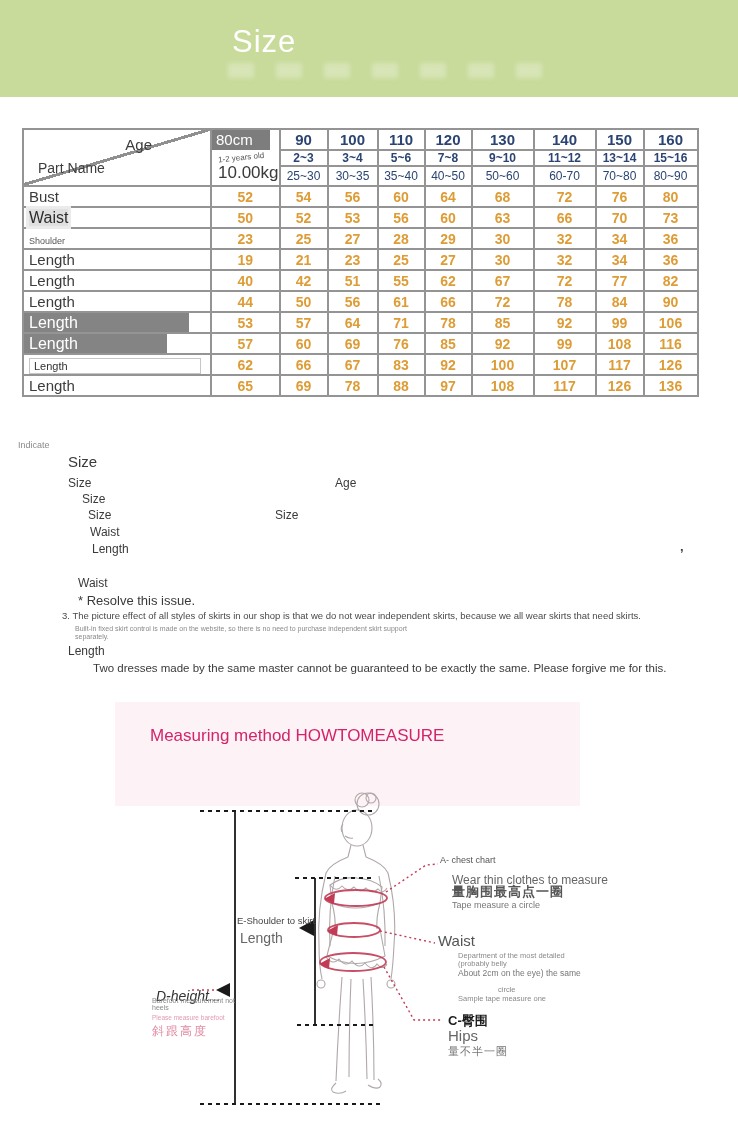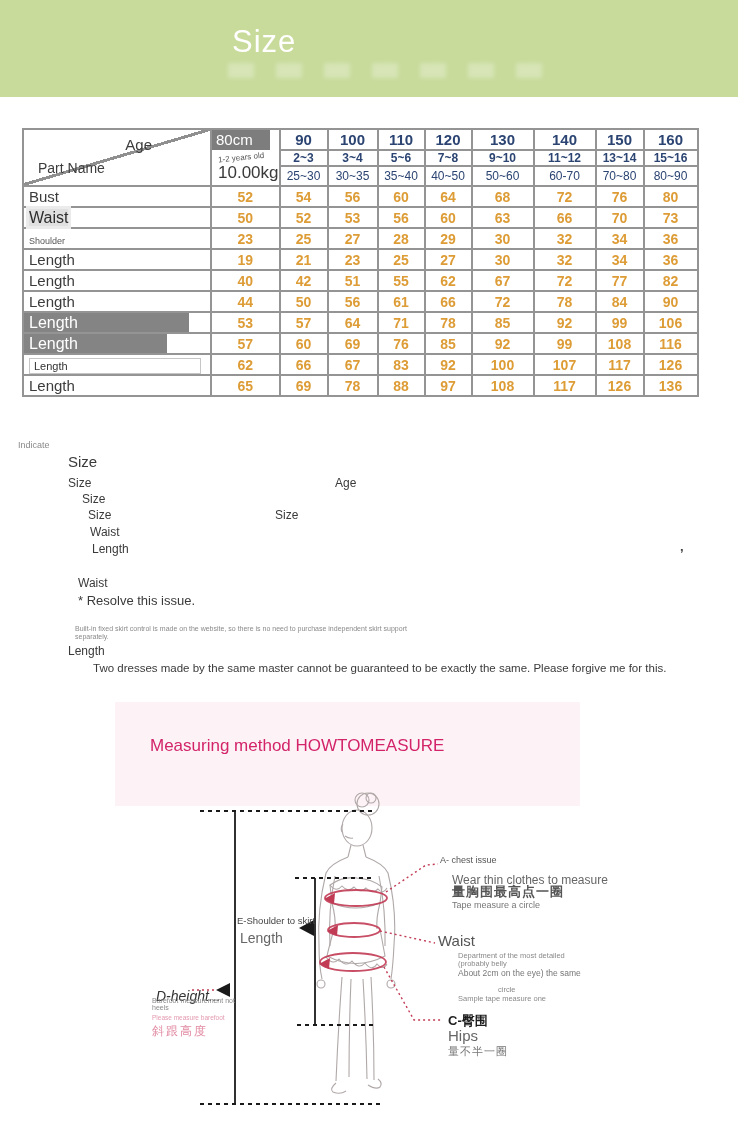--- a/index.html
+++ b/index.html
@@ -52,21 +52,21 @@
   .n-l8  { left:78px; top:144px; font-size:12px; }
   .n-l9  { left:78px; top:161px; font-size:13px; }
   .n-l10 { left:62px; top:178px; font-size:9.5px; color:#4a4a4a !important; }
   .n-l11 { left:75px; top:193px; font-size:7px;  color:#8a8a8a !important; }
   .n-l12 { left:75px; top:201px; font-size:7px;  color:#8a8a8a !important; }
   .n-l13 { left:68px; top:212px; font-size:12px; }
   .n-l14 { left:93px; top:230px; font-size:11.5px; }
   .n-mark{ left:680px; top:114px; font-size:13px; font-weight:bold; }
   
   .measure-panel { position:absolute; left:115px; top:702px; width:465px; height:104px; background:#fdf3f6; }
-  .measure-title { position:absolute; left:35px; top:34px; font-size:17px; color:#d3246a; }
+  .measure-title { position:absolute; left:35px; top:24px; font-size:17px; color:#d3246a; }
   
   .figure { position:absolute; left:130px; top:780px; width:500px; height:344px; }
   .figure svg { position:absolute; left:0; top:0; }
   .figure .ann { position:absolute; white-space:nowrap; }
   .a-label { left:310px; top:75px;  font-size:9px;  color:#555; }
   .a-sub1  { left:322px; top:93px;  font-size:12px;  color:#666; }
   .a-cn    { left:322px; top:103px; font-size:13px; color:#555; letter-spacing:1px; font-weight:bold; }
   .a-sub2  { left:322px; top:120px; font-size:9px;  color:#777; }
   .e-label { left:107px; top:135px; font-size:9.5px; color:#444; }
   .e-sub   { left:110px; top:150px; font-size:14px; color:#666; }
@@ -288,20 +288,21 @@
   </div>
   <div class="n-l3">Size</div>
   <div class="n-l4">
     <span>Size</span>
     <span class="size-word2">Size</span>
   </div>
   <div class="n-l5">Waist</div>
   <div class="n-l6">Length</div>
   <div class="n-l8">Waist</div>
   <div class="n-l9">* Resolve this issue.</div>
+  <div class="n-l10">3. The picture effect of all styles of skirts in our shop is that we do not wear independent skirts, because we all wear skirts that need skirts.</div>
   <div class="n-l11">Built-in fixed skirt control is made on the website, so there is no need to purchase independent skirt support</div>
   <div class="n-l12">separately.</div>
   <div class="n-l13">Length</div>
   <div class="n-l14">Two dresses made by the same master cannot be guaranteed to be exactly the same. Please forgive me for this.</div>
   <div class="n-mark">’</div>
 </div>
 
 <div class="measure-panel">
   <div class="measure-title">Measuring method HOWTOMEASURE</div>
 </div>
@@ -358,21 +359,21 @@
 
     <g stroke="#1a1a1a" stroke-width="1.8" fill="none">
       <path d="M105,31 V324"></path>
       <path d="M185,98 V245"></path>
     </g>
     <g fill="#1a1a1a">
       <polygon points="169,148 184,140 184,156"></polygon>
       <polygon points="86,210 100,203 100,217"></polygon>
     </g>
   </svg>
-  <div class="ann a-label">A- chest issue</div>
+  <div class="ann a-label">A- chest chart</div>
   <div class="ann a-sub1">Wear thin clothes to measure</div>
   <div class="ann a-cn">量胸围最高点一圈</div>
   <div class="ann a-sub2">Tape measure a circle</div>
   <div class="ann e-label">E-Shoulder to skirt</div>
   <div class="ann e-sub">Length</div>
   <div class="ann w-label">Waist</div>
   <div class="ann w-sub1">Department of the most detailed</div>
   <div class="ann w-sub2">(probably belly</div>
   <div class="ann w-sub3">About 2cm on the eye) the same</div>
   <div class="ann w-sub4">Sample tape measure one</div>

